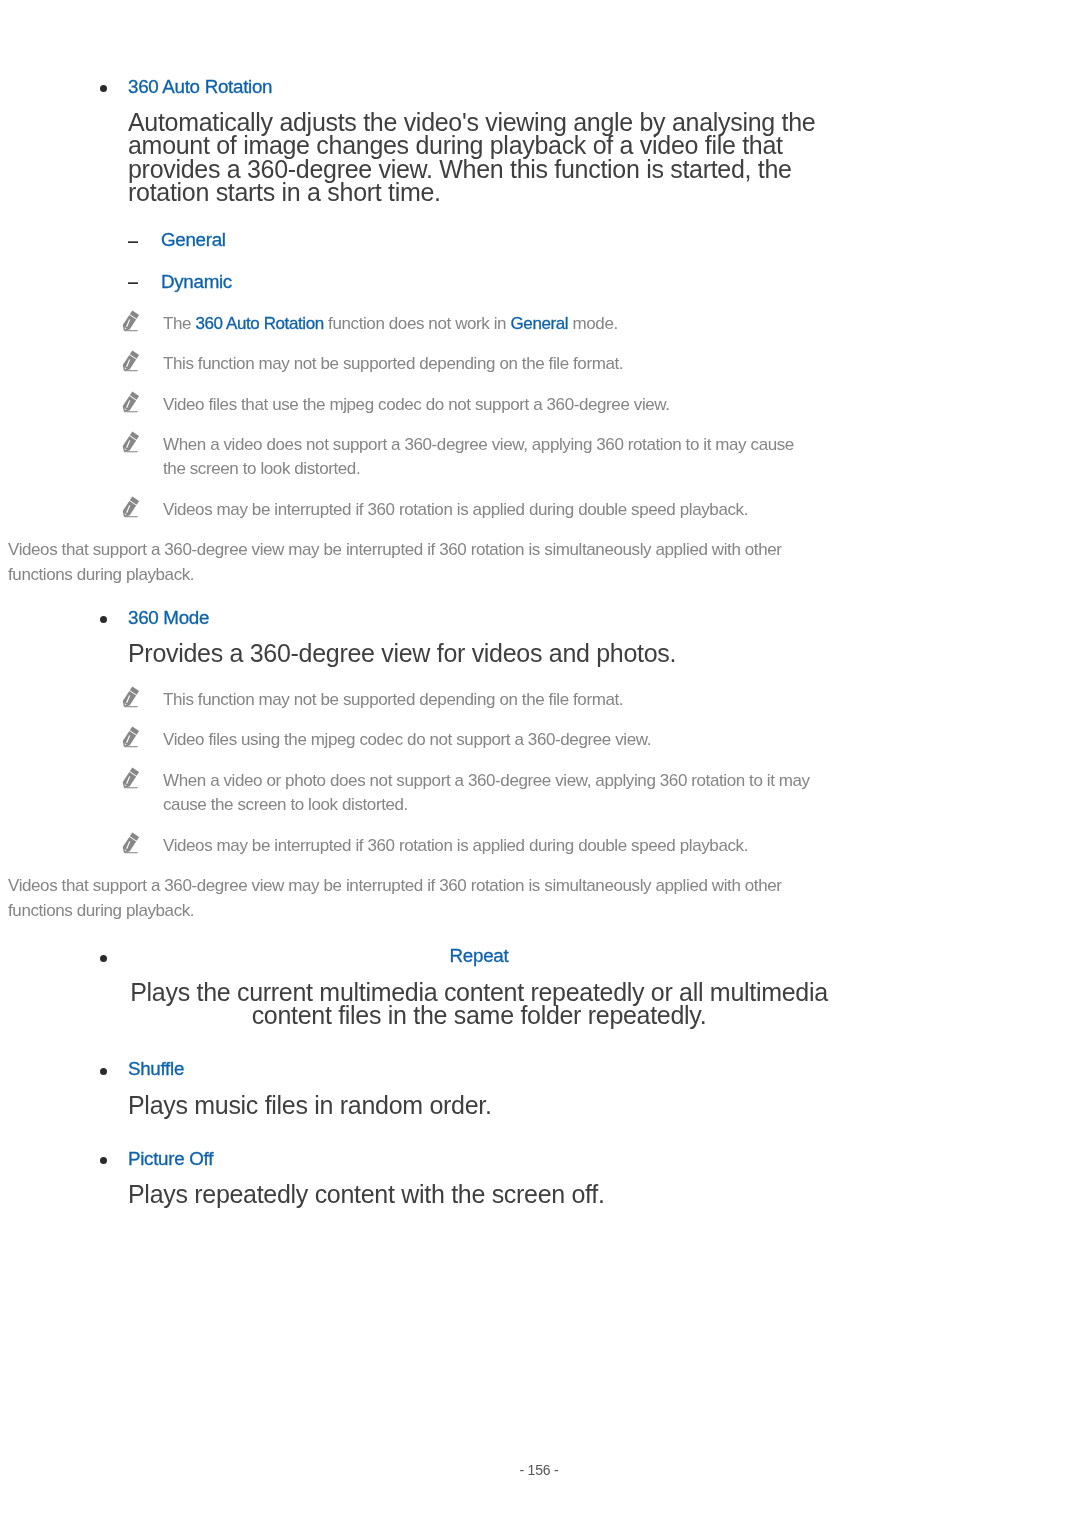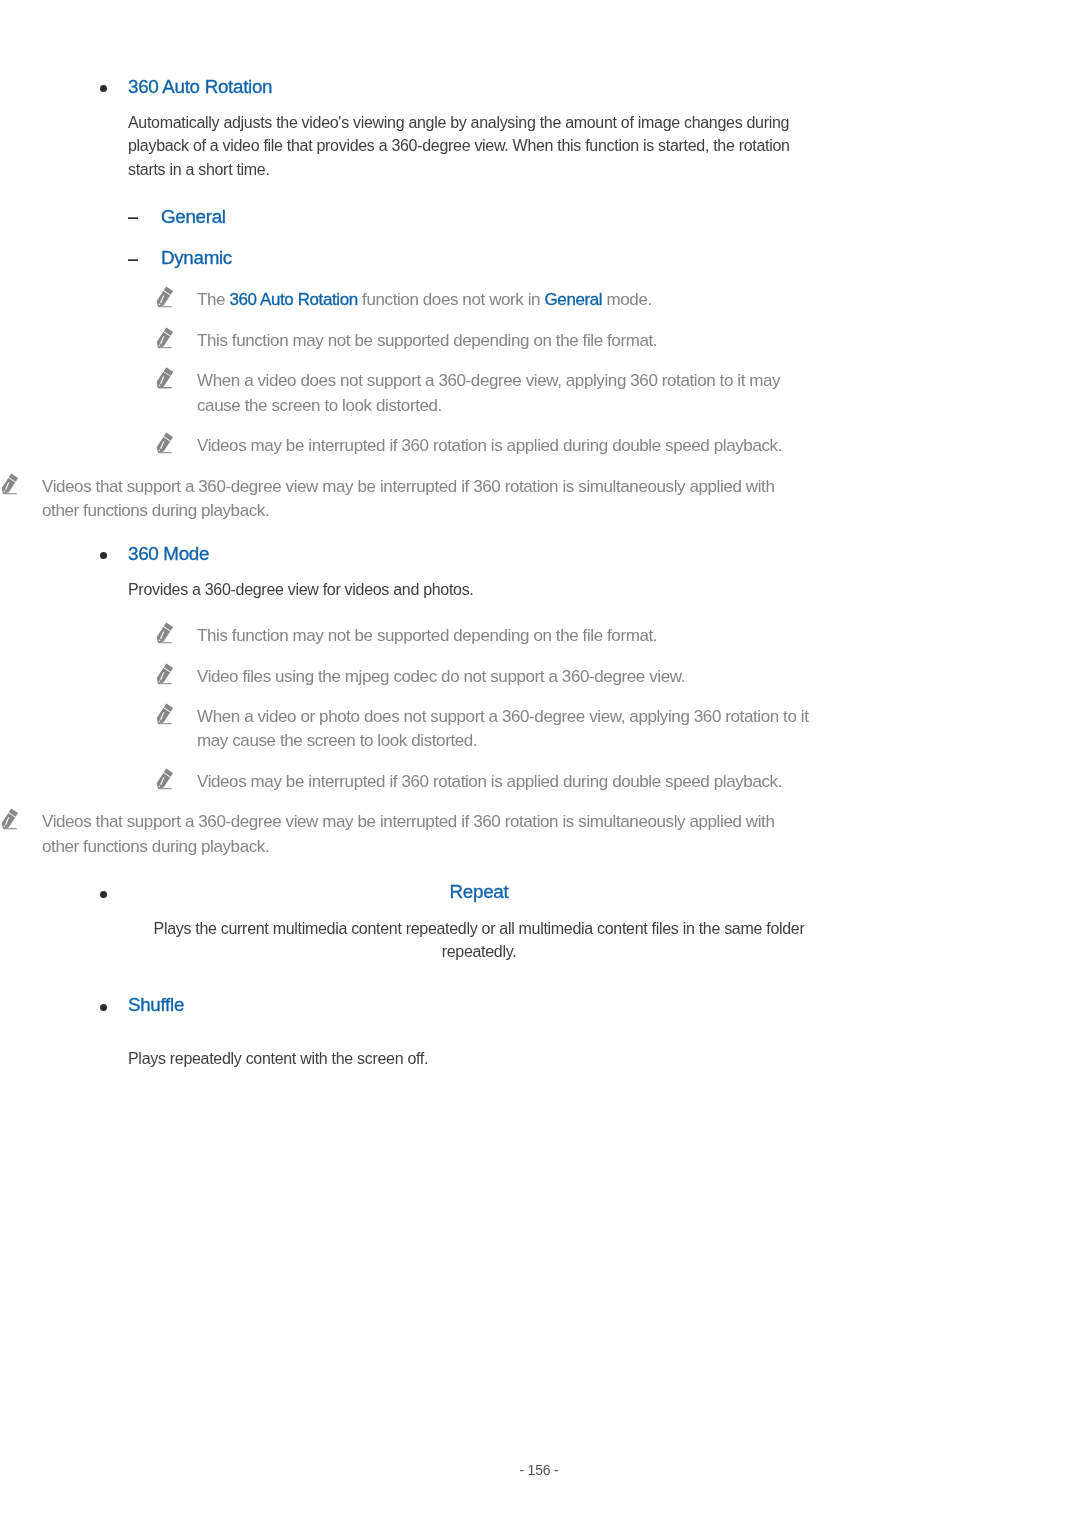--- a/index.html
+++ b/index.html
@@ -13,32 +13,32 @@
   .item{position:relative;}
   .item.after-notes{margin-top:18.6px;}
   .item.after-notes.gap-wide{margin-top:21.2px;text-align:center;}
   .item.after-body{margin-top:30px;}
 
   .item-title{position:relative;color:#0d62ab;-webkit-text-stroke:0.3px #0d62ab;font-size:18.8px;letter-spacing:-0.3px;
               line-height:23.3px;margin:0 62px 0 128px;}
   .bullet-dot{position:absolute;left:-28.3px;top:10.3px;width:7px;height:7px;
               border-radius:50%;background:#2b2b2b;}
 
-  .item-body{color:#3f3f3f;font-size:16px;letter-spacing:-0.3px;line-height:23.3px;
+  .item-body{color:#3f3f3f;font-size:25px;letter-spacing:-0.3px;line-height:23.3px;
              margin:13.1px 62px 0 128px;}
 
   .opts{margin-top:23.7px;}
   .opt{position:relative;color:#0d62ab;-webkit-text-stroke:0.3px #0d62ab;font-size:18.8px;letter-spacing:-0.3px;
        line-height:23.3px;margin:0 0 18.4px 161px;}
   .opt:last-child{margin-bottom:0;}
   .opt .dash{position:absolute;left:-33px;top:0;width:10.3px;height:23.3px;}
   .opt .dash::before{content:"";position:absolute;left:0;top:12.5px;width:10.3px;height:1px;background:#6f6f6f;}
   .opt .dash::after{content:"";position:absolute;left:0;top:13.5px;width:10.3px;height:1px;background:#2b2b2b;}
 
-  .notes{margin-top:18.5px;padding-left:34px;}
+  .notes{margin-top:18.5px;}
   .notes.after-body{margin-top:22.3px;}
   .note{position:relative;color:#858585;font-size:17px;letter-spacing:-0.4px;
         line-height:24.4px;margin:0 79px 16.1px 163px;}
   .note:last-child{margin-bottom:0;margin-left:8px;}
   .note .pencil{position:absolute;left:-41px;top:-2px;width:19px;height:22px;line-height:0;}
   .note .lk{color:#0d62ab;-webkit-text-stroke:0.28px #0d62ab;}
 
   .pagenum{position:absolute;left:3px;width:1072px;text-align:center;top:1460px;
            color:#555555;font-size:14px;letter-spacing:-0.2px;line-height:20px;}
 </style>
@@ -77,21 +77,21 @@
                 <path fill="#ffffff" d="M 8.32 9.52 L 7.22 9.13 L 4.05 16.62 L 5.15 17.00 Z"></path>
                 <path fill="#ffffff" d="M 2.66 17.20 L 2.85 19.10 L 4.75 18.40 Z"></path>
                 <rect fill="#878787" x="2.45" y="20.2" width="13.2" height="1.05"></rect>
               </svg></span><span>This function may not be supported depending on the file format.</span></p>
         <p class="note"><span class="pencil"><svg viewBox="0 0 19 22" width="19" height="22" aria-hidden="true">
                 <path fill="#878787" d="M 17.12 5.06 L 10.28 0.54 L 7.85 4.22 L 14.69 8.74 Z"></path>
                 <path fill="#878787" d="M 14.18 9.51 L 7.34 4.99 L 0.74 14.99 L 1.85 20.75 L 7.58 19.51 Z"></path>
                 <path fill="#ffffff" d="M 8.32 9.52 L 7.22 9.13 L 4.05 16.62 L 5.15 17.00 Z"></path>
                 <path fill="#ffffff" d="M 2.66 17.20 L 2.85 19.10 L 4.75 18.40 Z"></path>
                 <rect fill="#878787" x="2.45" y="20.2" width="13.2" height="1.05"></rect>
-              </svg></span></p>
+              </svg></span><span>Video files that use the mjpeg codec do not support a 360-degree view.</span></p>
         <p class="note"><span class="pencil"><svg viewBox="0 0 19 22" width="19" height="22" aria-hidden="true">
                 <path fill="#878787" d="M 17.12 5.06 L 10.28 0.54 L 7.85 4.22 L 14.69 8.74 Z"></path>
                 <path fill="#878787" d="M 14.18 9.51 L 7.34 4.99 L 0.74 14.99 L 1.85 20.75 L 7.58 19.51 Z"></path>
                 <path fill="#ffffff" d="M 8.32 9.52 L 7.22 9.13 L 4.05 16.62 L 5.15 17.00 Z"></path>
                 <path fill="#ffffff" d="M 2.66 17.20 L 2.85 19.10 L 4.75 18.40 Z"></path>
                 <rect fill="#878787" x="2.45" y="20.2" width="13.2" height="1.05"></rect>
               </svg></span><span>When a video does not support a 360-degree view, applying 360 rotation to it may cause the screen to look distorted.</span></p>
         <p class="note"><span class="pencil"><svg viewBox="0 0 19 22" width="19" height="22" aria-hidden="true">
                 <path fill="#878787" d="M 17.12 5.06 L 10.28 0.54 L 7.85 4.22 L 14.69 8.74 Z"></path>
                 <path fill="#878787" d="M 14.18 9.51 L 7.34 4.99 L 0.74 14.99 L 1.85 20.75 L 7.58 19.51 Z"></path>
@@ -157,19 +157,24 @@
         <span class="bullet-dot"></span>
         <span>Repeat</span>
       </h3>
       <p class="item-body">Plays the current multimedia content repeatedly or all multimedia content files in the same folder repeatedly.</p>
     </section>
     <section class="item after-body">
       <h3 class="item-title">
         <span class="bullet-dot"></span>
         <span>Shuffle</span>
       </h3>
+      <p class="item-body">Plays music files in random order.</p>
     </section>
     <section class="item after-body">
+      <h3 class="item-title">
+        <span class="bullet-dot"></span>
+        <span>Picture Off</span>
+      </h3>
       <p class="item-body">Plays repeatedly content with the screen off.</p>
     </section>
   </div>
   <div class="pagenum">- 156 -</div>
 </div>
 
 </body></html>

